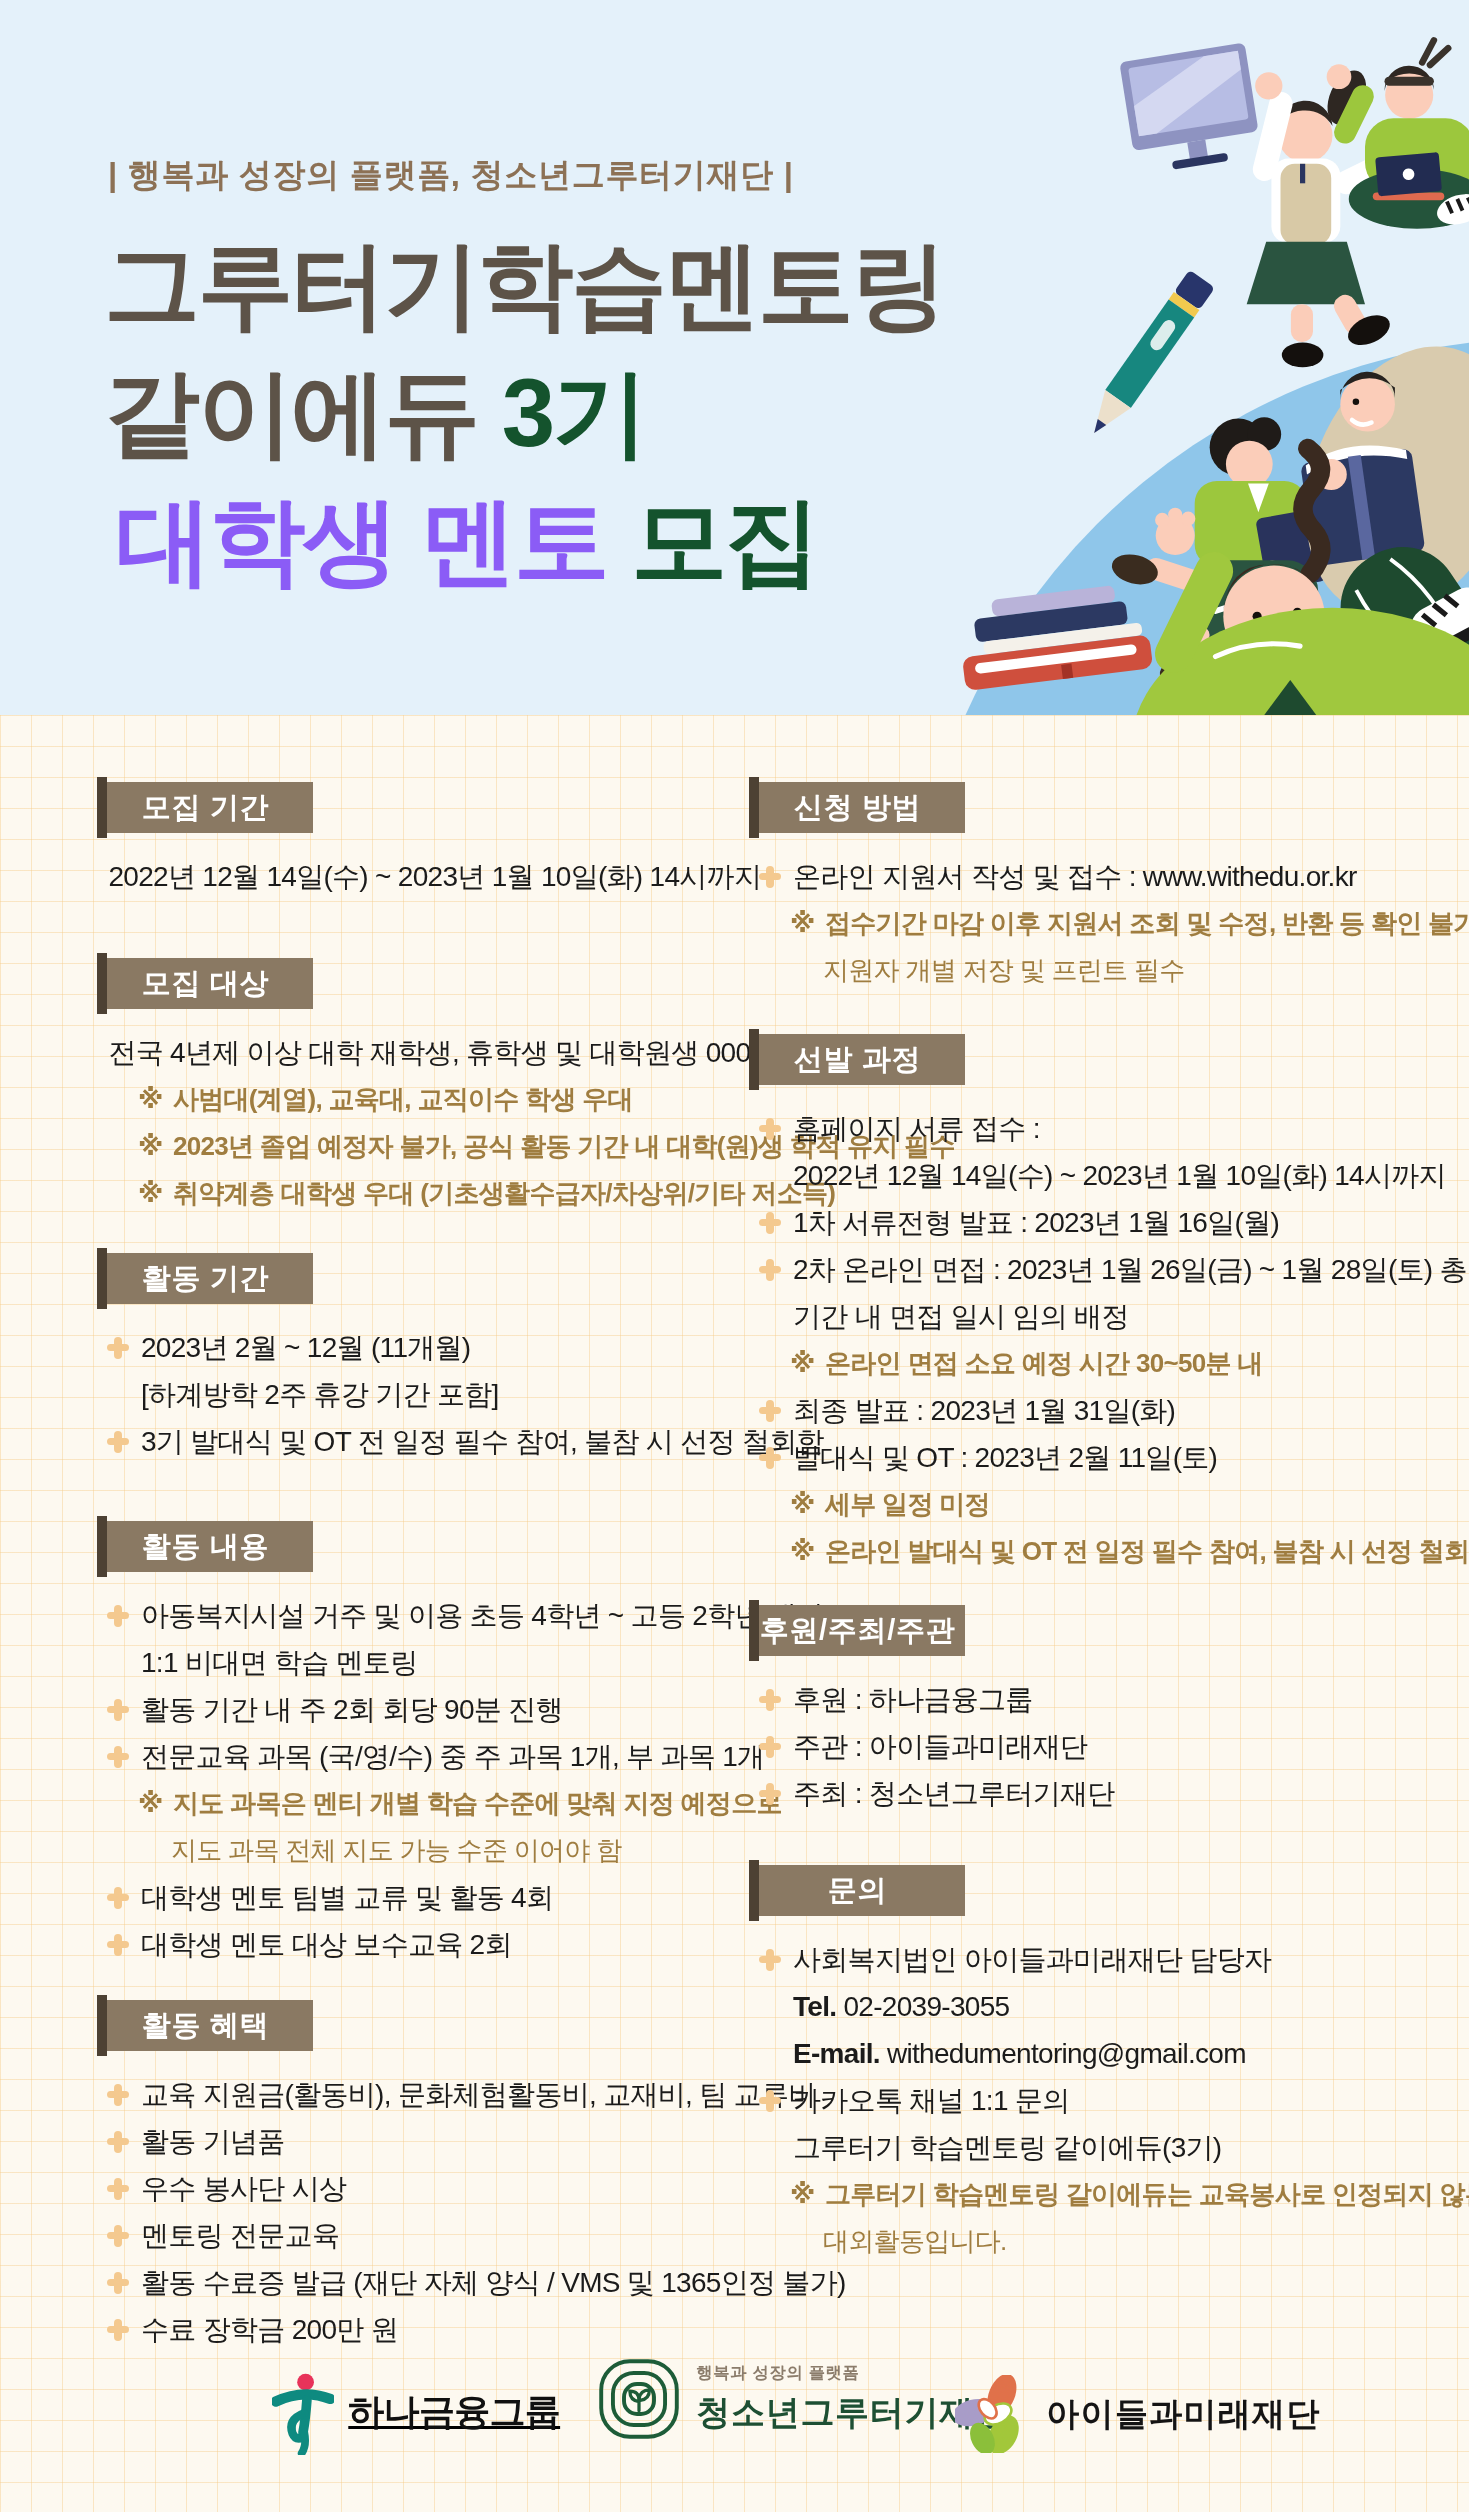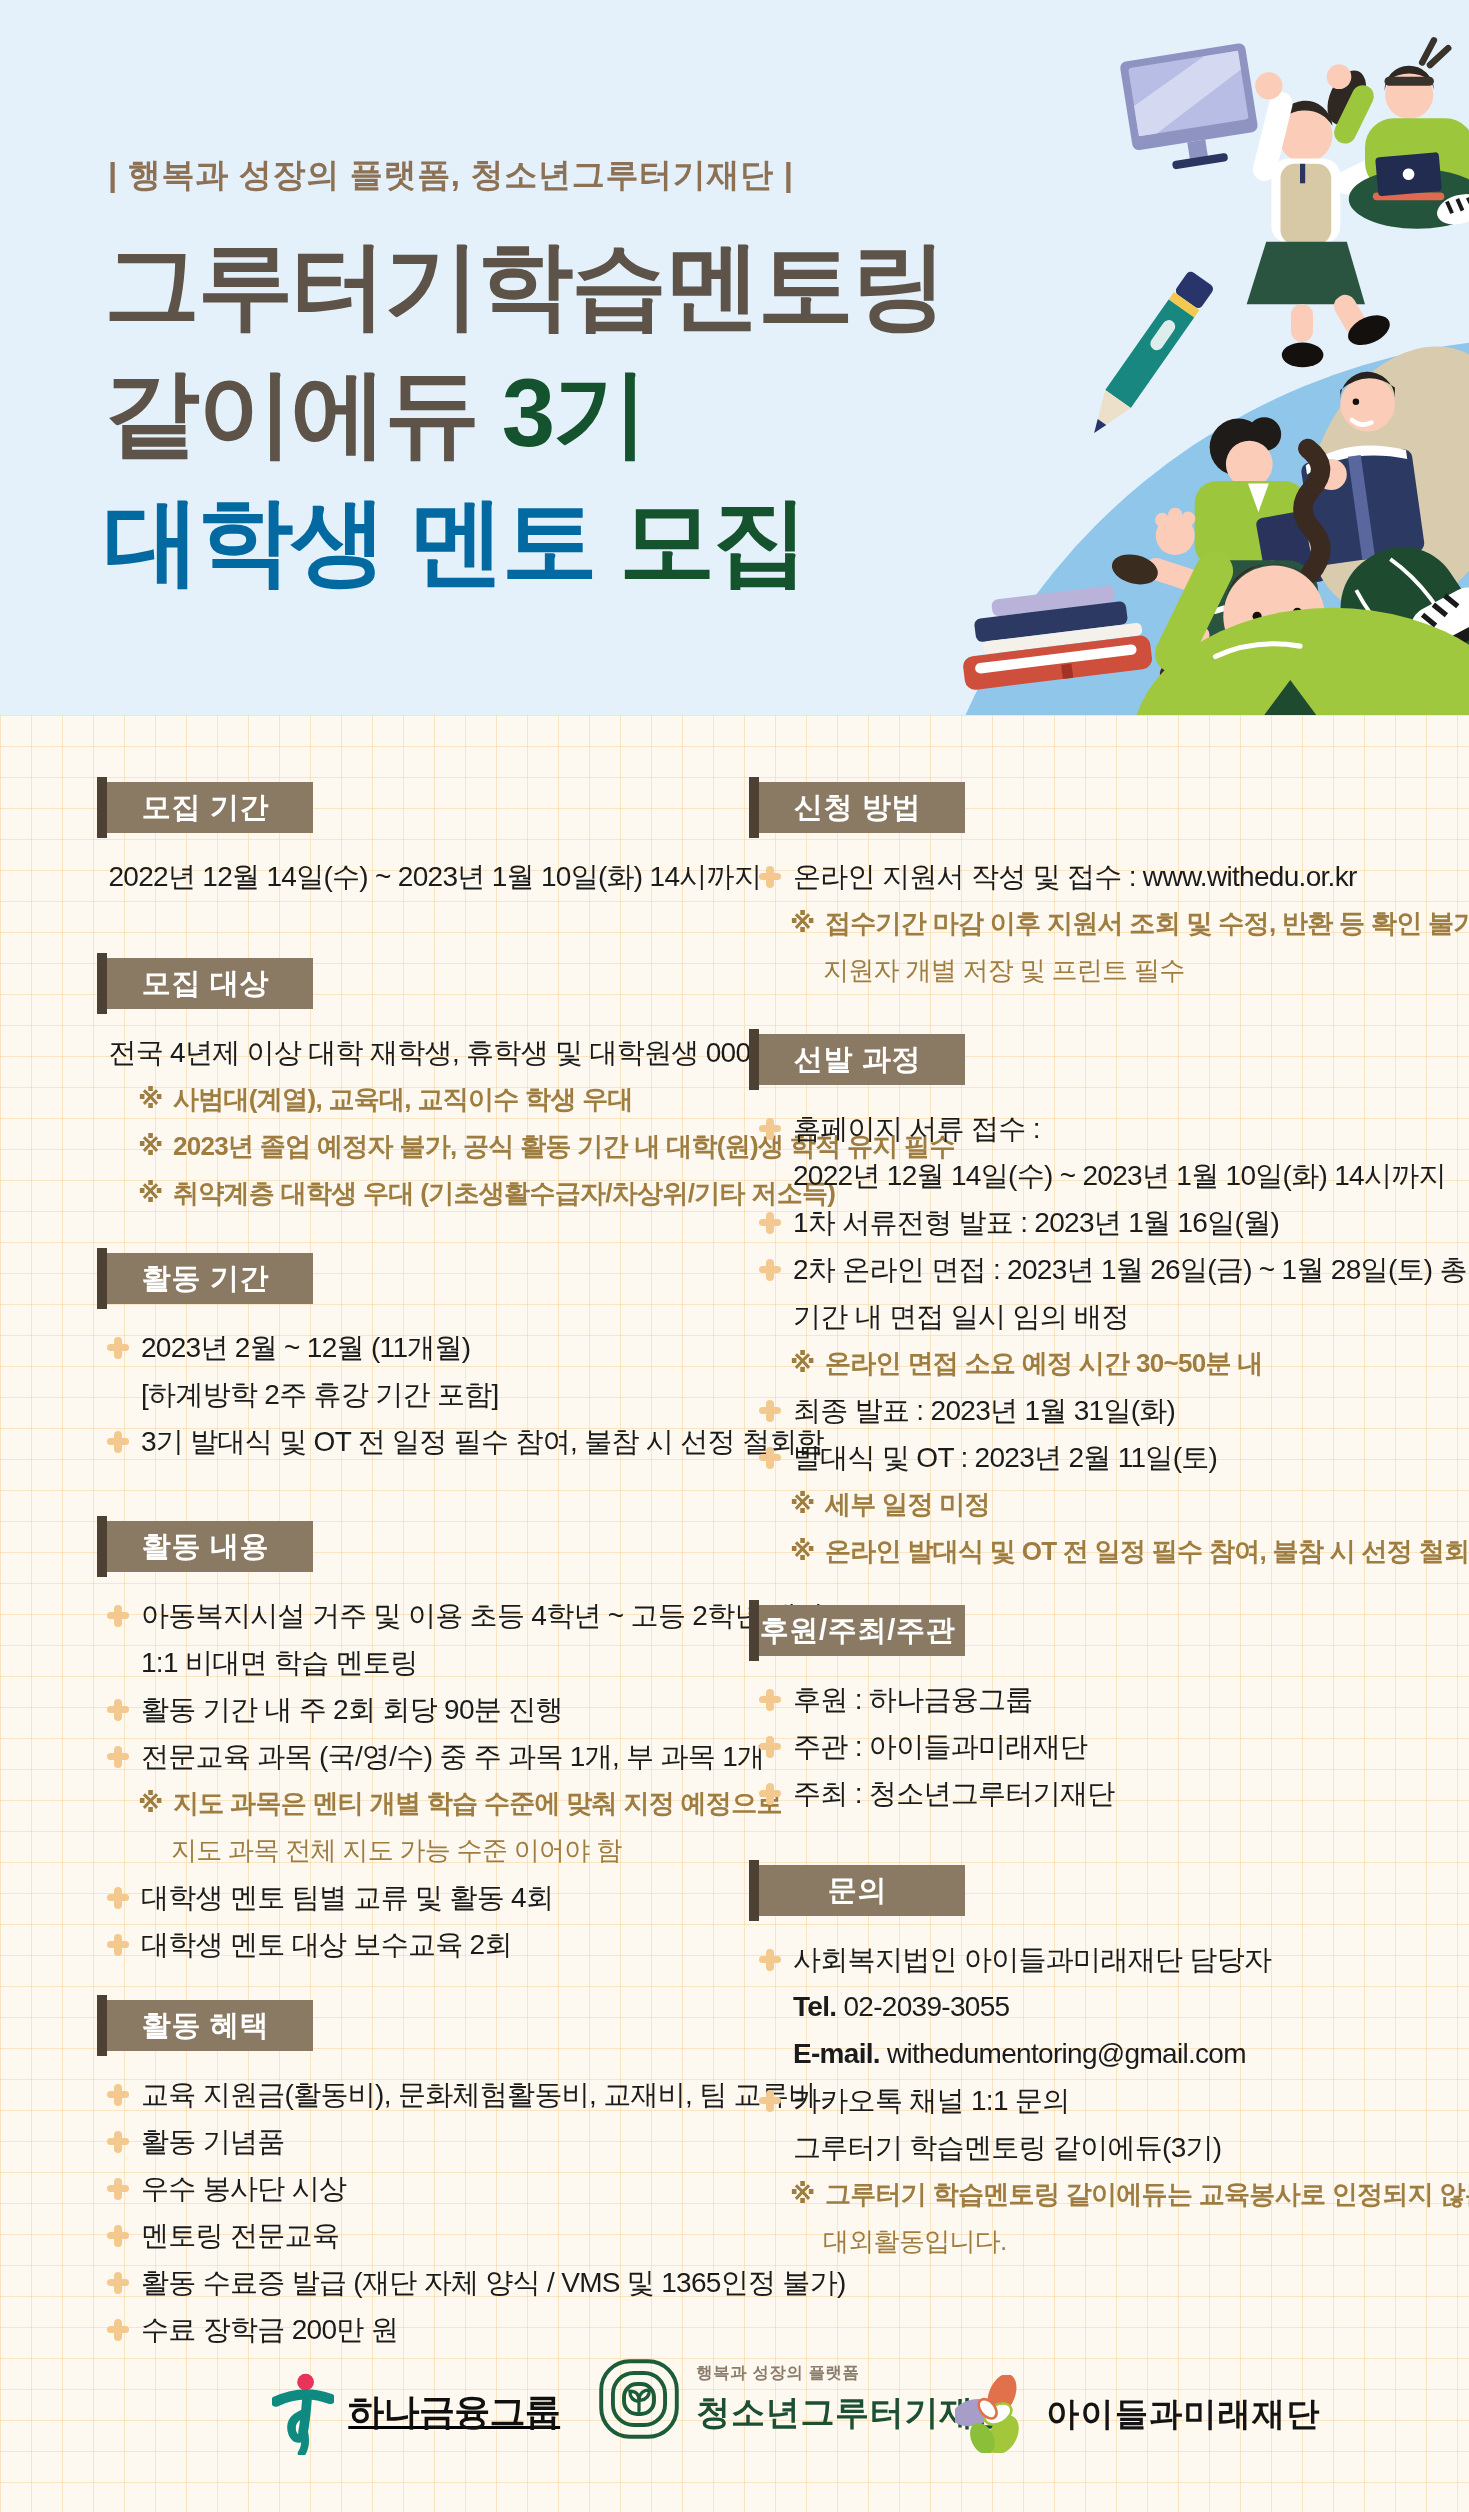--- a/index.html
+++ b/index.html
@@ -7,21 +7,21 @@
           font-family:"Liberation Sans","DejaVu Sans",sans-serif;}
 
   
   .hero{position:absolute;left:0;top:0;width:1469px;height:715px;background:#e4f1fa;overflow:hidden;}
   .hero-art{position:absolute;left:910px;top:0;width:559px;height:715px;}
   .tagline{position:absolute;left:108px;top:121px;font-size:33px;font-weight:800;
            color:#8c7155;letter-spacing:0.7px;white-space:nowrap;margin-top:32px;}
   .title{position:absolute;left:104px;top:221px;font-weight:900;font-size:96px;
          line-height:128px;letter-spacing:-2.6px;color:#5d5348;white-space:nowrap;}
   .t-dkgreen{color:#14532d;}
-  .t-ltgreen{color:#0369a1;}
+  .t-ltgreen{color:#8b5cf6;margin-left:12px;}
 
   
   .body-area{position:absolute;left:0;top:715px;width:1469px;height:2193px;
     background-color:#fdf9f0;
     background-image:linear-gradient(rgba(246,205,140,.45) 1.3px,transparent 1.3px),
                      linear-gradient(90deg,rgba(246,205,140,.45) 1.3px,transparent 1.3px);
     background-size:31px 31px;}
   .col{position:absolute;top:0;height:1797px;}
   #col-left{left:98px;width:653px;}
   #col-right{left:750px;width:719px;}

